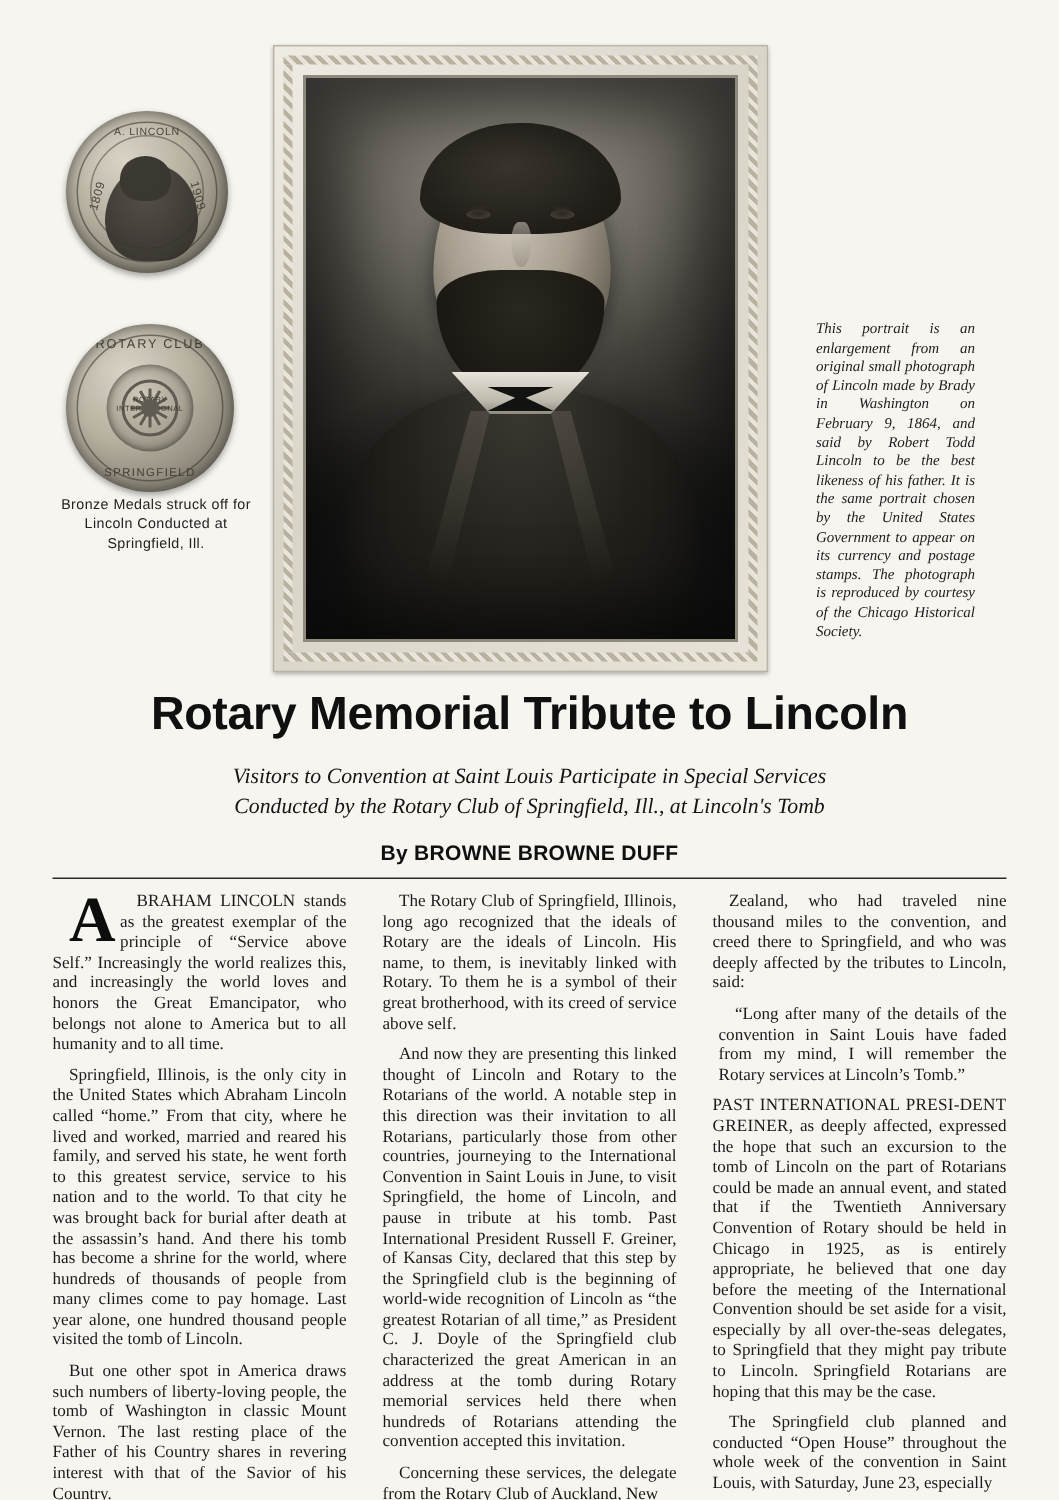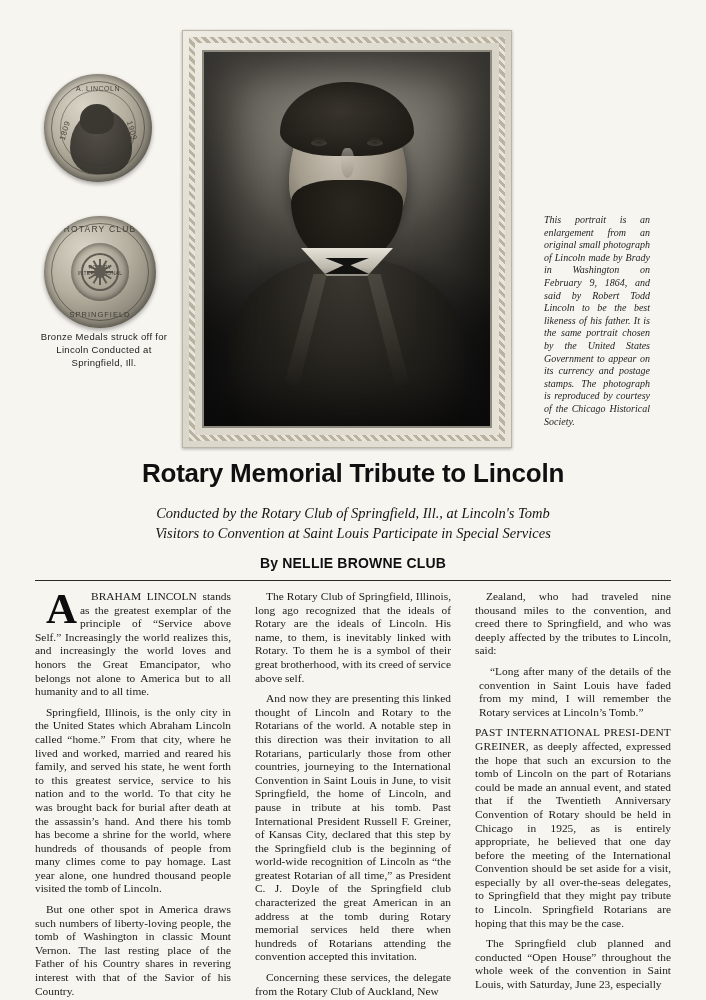--- a/index.html
+++ b/index.html
@@ -276,21 +276,21 @@
     line-height: 12.6px;
     text-align: justify;
     color: #1d1d1d;
   }
 
   
   .headline {
     margin: 6px 0 0 0;
     text-align: center;
     font-family: "Liberation Sans", sans-serif;
-    font-size: 26px;
+    font-size: 31px;
     font-weight: bold;
     letter-spacing: -0.2px;
     color: #101010;
   }
   .deck {
     margin-top: 14px;
     text-align: center;
     font-family: "Liberation Serif", serif;
     font-style: italic;
     font-size: 14.5px;
@@ -408,24 +408,24 @@
           <div class="photo-vignette"></div>
         </div>
       </div>
     </div>
 
     <div class="portrait-caption">This portrait is an enlargement from an original small photograph of Lincoln made by Brady in Washington on February 9, 1864, and said by Robert Todd Lincoln to be the best likeness of his father. It is the same portrait chosen by the United States Government to appear on its currency and postage stamps. The photograph is reproduced by courtesy of the Chicago Historical Society.</div>
   </div>
 
   <h1 class="headline">Rotary Memorial Tribute to Lincoln</h1>
   <div class="deck">
+    <div>Visitors to Convention at Saint Louis Participate in Special Services</div>
     <div>Conducted by the Rotary Club of Springfield, Ill., at Lincoln's Tomb</div>
-    <div>Visitors to Convention at Saint Louis Participate in Special Services</div>
   </div>
-  <div class="byline">By NELLIE BROWNE CLUB</div>
+  <div class="byline">By BROWNE BROWNE DUFF</div>
   <div class="rule"></div>
 
   <div class="columns">
 
     <div class="col">
       <p class="dropcap-p"><span class="dropcap">A</span><span>BRAHAM LINCOLN stands as the greatest exemplar of the principle of “Service above Self.” Increasingly the world realizes this, and increasingly the world loves and honors the Great Emancipator, who belongs not alone to America but to all humanity and to all time.</span></p>
       <p>Springfield, Illinois, is the only city in the United States which Abraham Lincoln called “home.” From that city, where he lived and worked, married and reared his family, and served his state, he went forth to this greatest service, service to his nation and to the world. To that city he was brought back for burial after death at the assassin’s hand. And there his tomb has become a shrine for the world, where hundreds of thousands of people from many climes come to pay homage. Last year alone, one hundred thousand people visited the tomb of Lincoln.</p>
       <p>But one other spot in America draws such numbers of liberty-loving people, the tomb of Washington in classic Mount Vernon. The last resting place of the Father of his Country shares in revering interest with that of the Savior of his Country.</p>
     </div>
 

